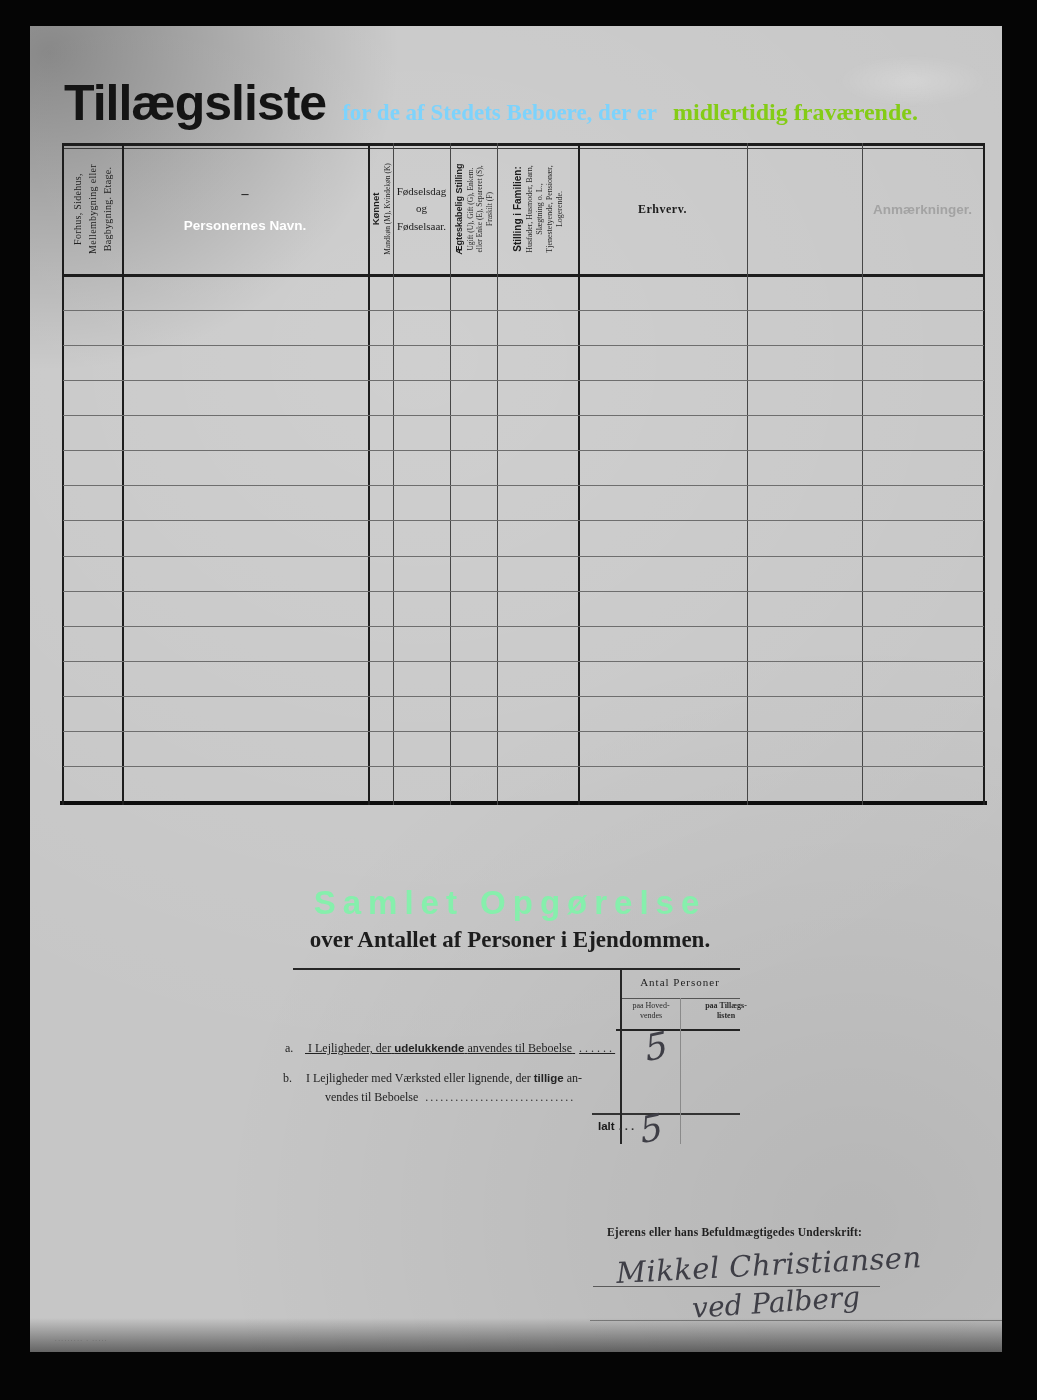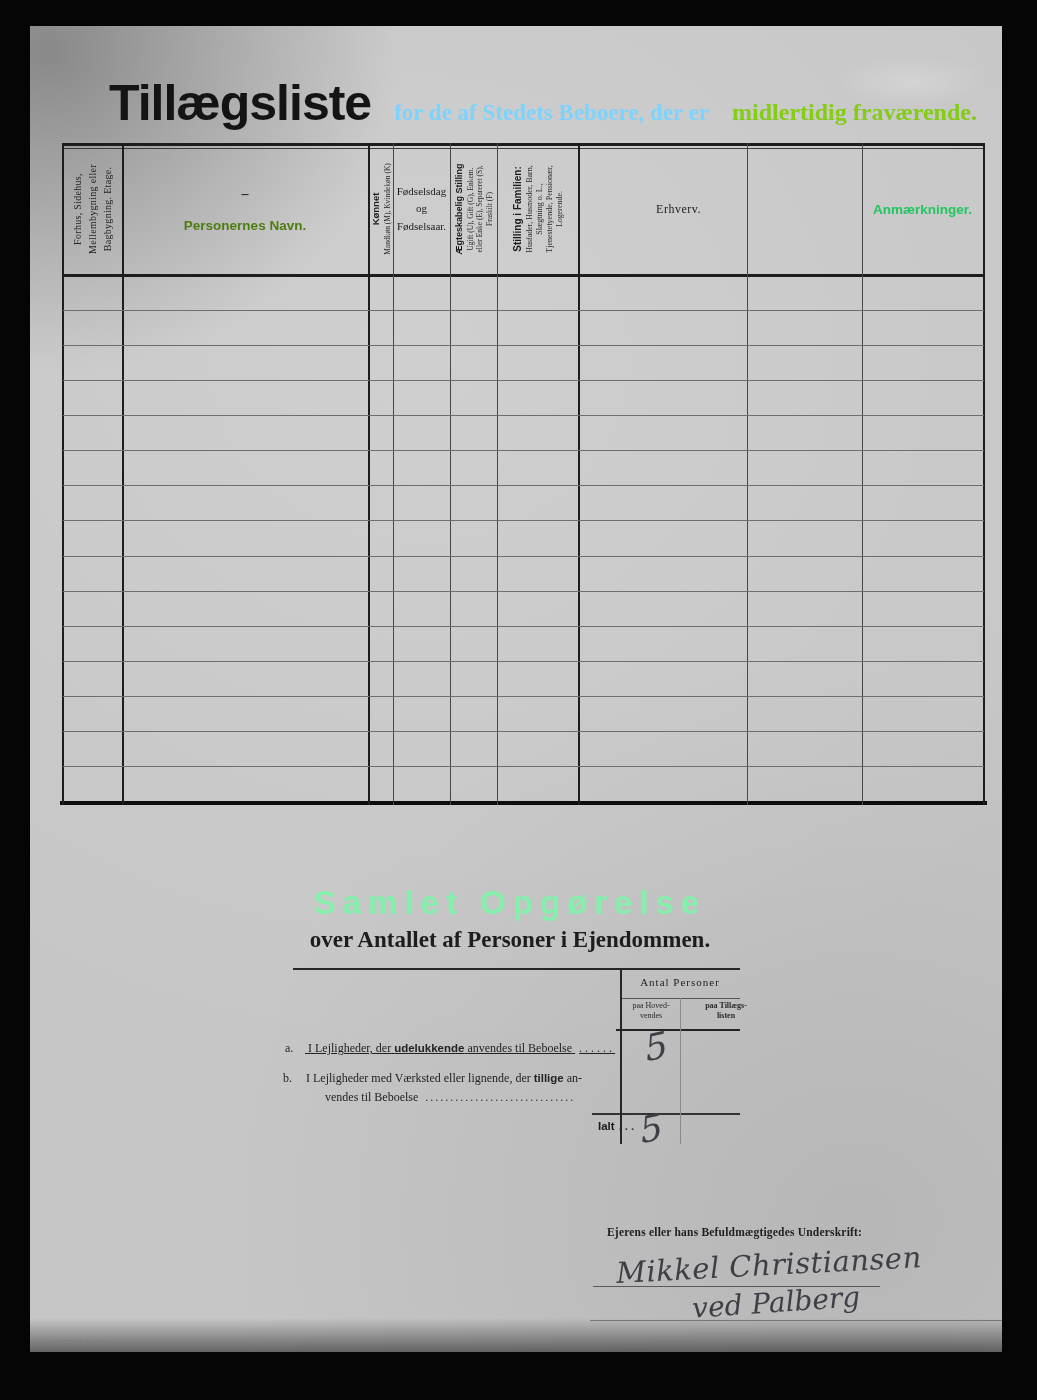--- a/index.html
+++ b/index.html
@@ -10,46 +10,46 @@
            radial-gradient(140% 90% at 40% 25%, rgba(255,255,255,.16), rgba(0,0,0,0) 60%),
            radial-gradient(120% 80% at 85% 90%, rgba(0,0,0,.08), rgba(0,0,0,0) 55%),
            radial-gradient(60% 40% at 2% 2%, rgba(0,0,0,.35), rgba(0,0,0,0) 60%);}
   .ghost{position:absolute;left:828px;top:52px;width:170px;height:58px;
          background:radial-gradient(60% 60% at 50% 50%, rgba(255,255,255,.22), rgba(0,0,0,0) 75%);
          filter:blur(2px);}
   .bottom-shade{position:absolute;left:30px;top:1318px;width:972px;height:34px;
          background:linear-gradient(to bottom, rgba(0,0,0,0), rgba(20,20,20,.55));}
 
   
-  .title-row{position:absolute;left:64px;top:74px;display:flex;align-items:baseline;gap:23px;white-space:nowrap;margin-left:45px;}
+  .title-row{position:absolute;left:64px;top:74px;display:flex;align-items:baseline;gap:16px;white-space:nowrap;}
   .t-main{font-family:"Liberation Sans",sans-serif;font-weight:bold;font-size:50px;letter-spacing:-1px;color:#141414;}
   .t-mid{font-size:23px;font-weight:bold;color:#7dd3fc;}
   .t-bold{font-size:24px;font-weight:bold;color:#84cc16;}
 
   
   .hline,.vline{position:absolute;background:#1d1d1d;}
   .vline{top:143px;height:662px;}
   .vthin{background:#474747;}
   .rowline{left:63px;width:921px;height:1px;background:#6e6e6e;}
 
   
   .cell{position:absolute;top:143px;height:132px;overflow:hidden;}
   .vwrap{position:absolute;left:50%;top:50%;transform:translate(-50%,-50%) rotate(-90deg);}
   .vcol{width:126px;display:flex;flex-direction:column;align-items:center;justify-content:center;gap:2px;}
   .vtext{width:126px;text-align:center;white-space:pre-line;}
   .serif-sm{font-size:10px;line-height:1.5;letter-spacing:.3px;color:#222;}
   .hbold{font-family:"Liberation Sans",sans-serif;font-weight:bold;}
   .small7{font-size:7.5px;line-height:1.25;color:#2a2a2a;white-space:pre-line;text-align:center;}
   .cell-flex{display:flex;flex-direction:column;align-items:center;justify-content:center;text-align:center;}
   .navn-dash{font-weight:bold;font-size:14px;margin-bottom:16px;color:#222;}
-  .navn-label{font-family:"Liberation Sans",sans-serif;font-weight:bold;font-size:13.5px;color:#4d7c0f;}
+  .navn-label{font-family:"Liberation Sans",sans-serif;font-weight:bold;font-size:13.5px;color:#ffffff;}
   .foedsel{font-size:11px;line-height:1.6;white-space:pre-line;}
   .erhverv{font-size:12px;letter-spacing:.5px;}
   .ophold{font-size:11.5px;line-height:1.6;white-space:pre-line;}
-  .anm{font-family:"Liberation Sans",sans-serif;font-weight:bold;font-size:13.5px;color:#22c55e;}
+  .anm{font-family:"Liberation Sans",sans-serif;font-weight:bold;font-size:13.5px;color:#a3a3a3;}
 
   
   .sum-head{position:absolute;left:260px;top:884px;width:500px;text-align:center;
             font-family:"Liberation Sans",sans-serif;font-weight:bold;font-size:33px;letter-spacing:7px;color:#86efac;}
   .sum-sub{position:absolute;left:260px;top:927px;width:500px;text-align:center;font-size:23px;font-weight:bold;color:#1d1d1d;}
   .antal{position:absolute;left:620px;top:976px;width:120px;text-align:center;font-size:11px;letter-spacing:1px;color:#222;}
   .subcol{position:absolute;top:1001px;font-size:8px;line-height:1.3;text-align:center;white-space:pre-line;color:#2a2a2a;}
   .srow{position:absolute;font-size:12px;color:#232323;white-space:nowrap;}
   .srow .lbl{display:inline-block;width:20px;}
   .embold{font-family:"Liberation Sans",sans-serif;font-weight:bold;font-size:11.5px;}
@@ -154,21 +154,21 @@
         <div class="vcol">
       <span class="hbold" style="font-size:10px;">Stilling i Familien:</span>
       <span class="small7" style="font-size:8px;">Husfader, Husmoder, Barn,
 Slægtning o. L.,
 Tjenestetyende, Pensionær,
 Logerende.</span>
     </div>
       </div>
   </div>
 
-  <div class="cell cell-flex" style="left:594px;width:169px;">
+  <div class="cell cell-flex" style="left:578px;width:169px;font-weight:bold;">
     <span class="erhverv">Erhverv.</span>
   </div>
 
 
   <div class="cell cell-flex" style="left:862px;width:121px;">
     <span class="anm">Anmærkninger.</span>
   </div>
 
   <div class="sum-head">Samlet Opgørelse</div>
   <div class="sum-sub">over Antallet af Personer i Ejendommen.</div>

